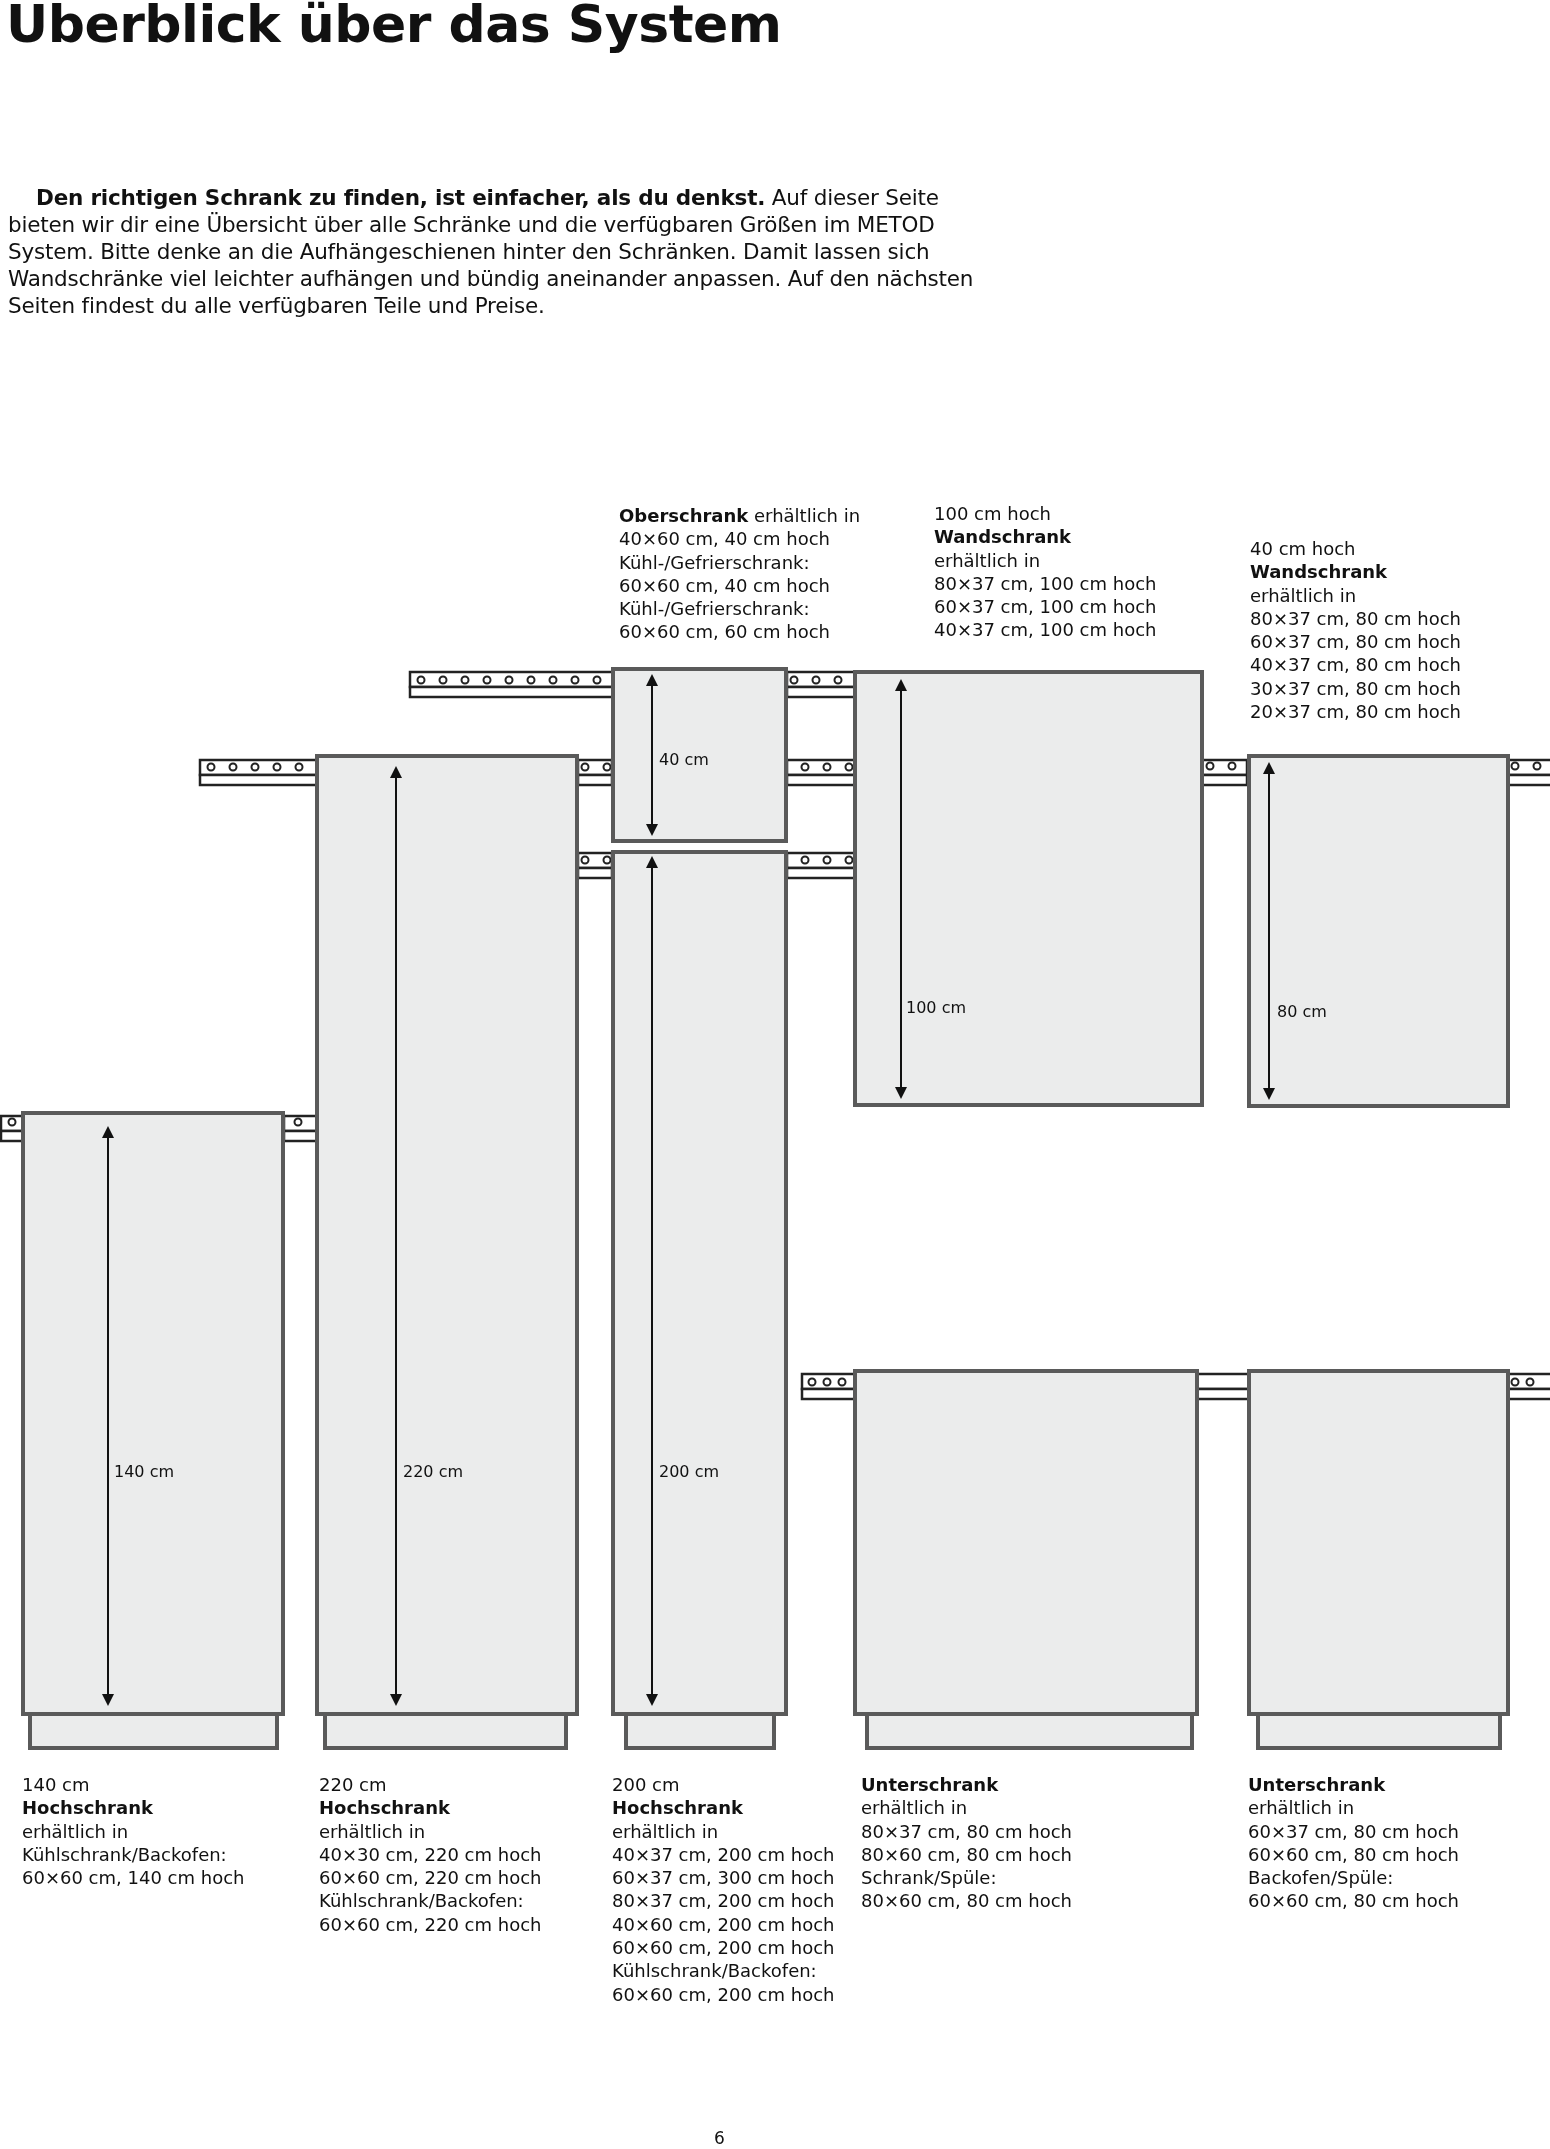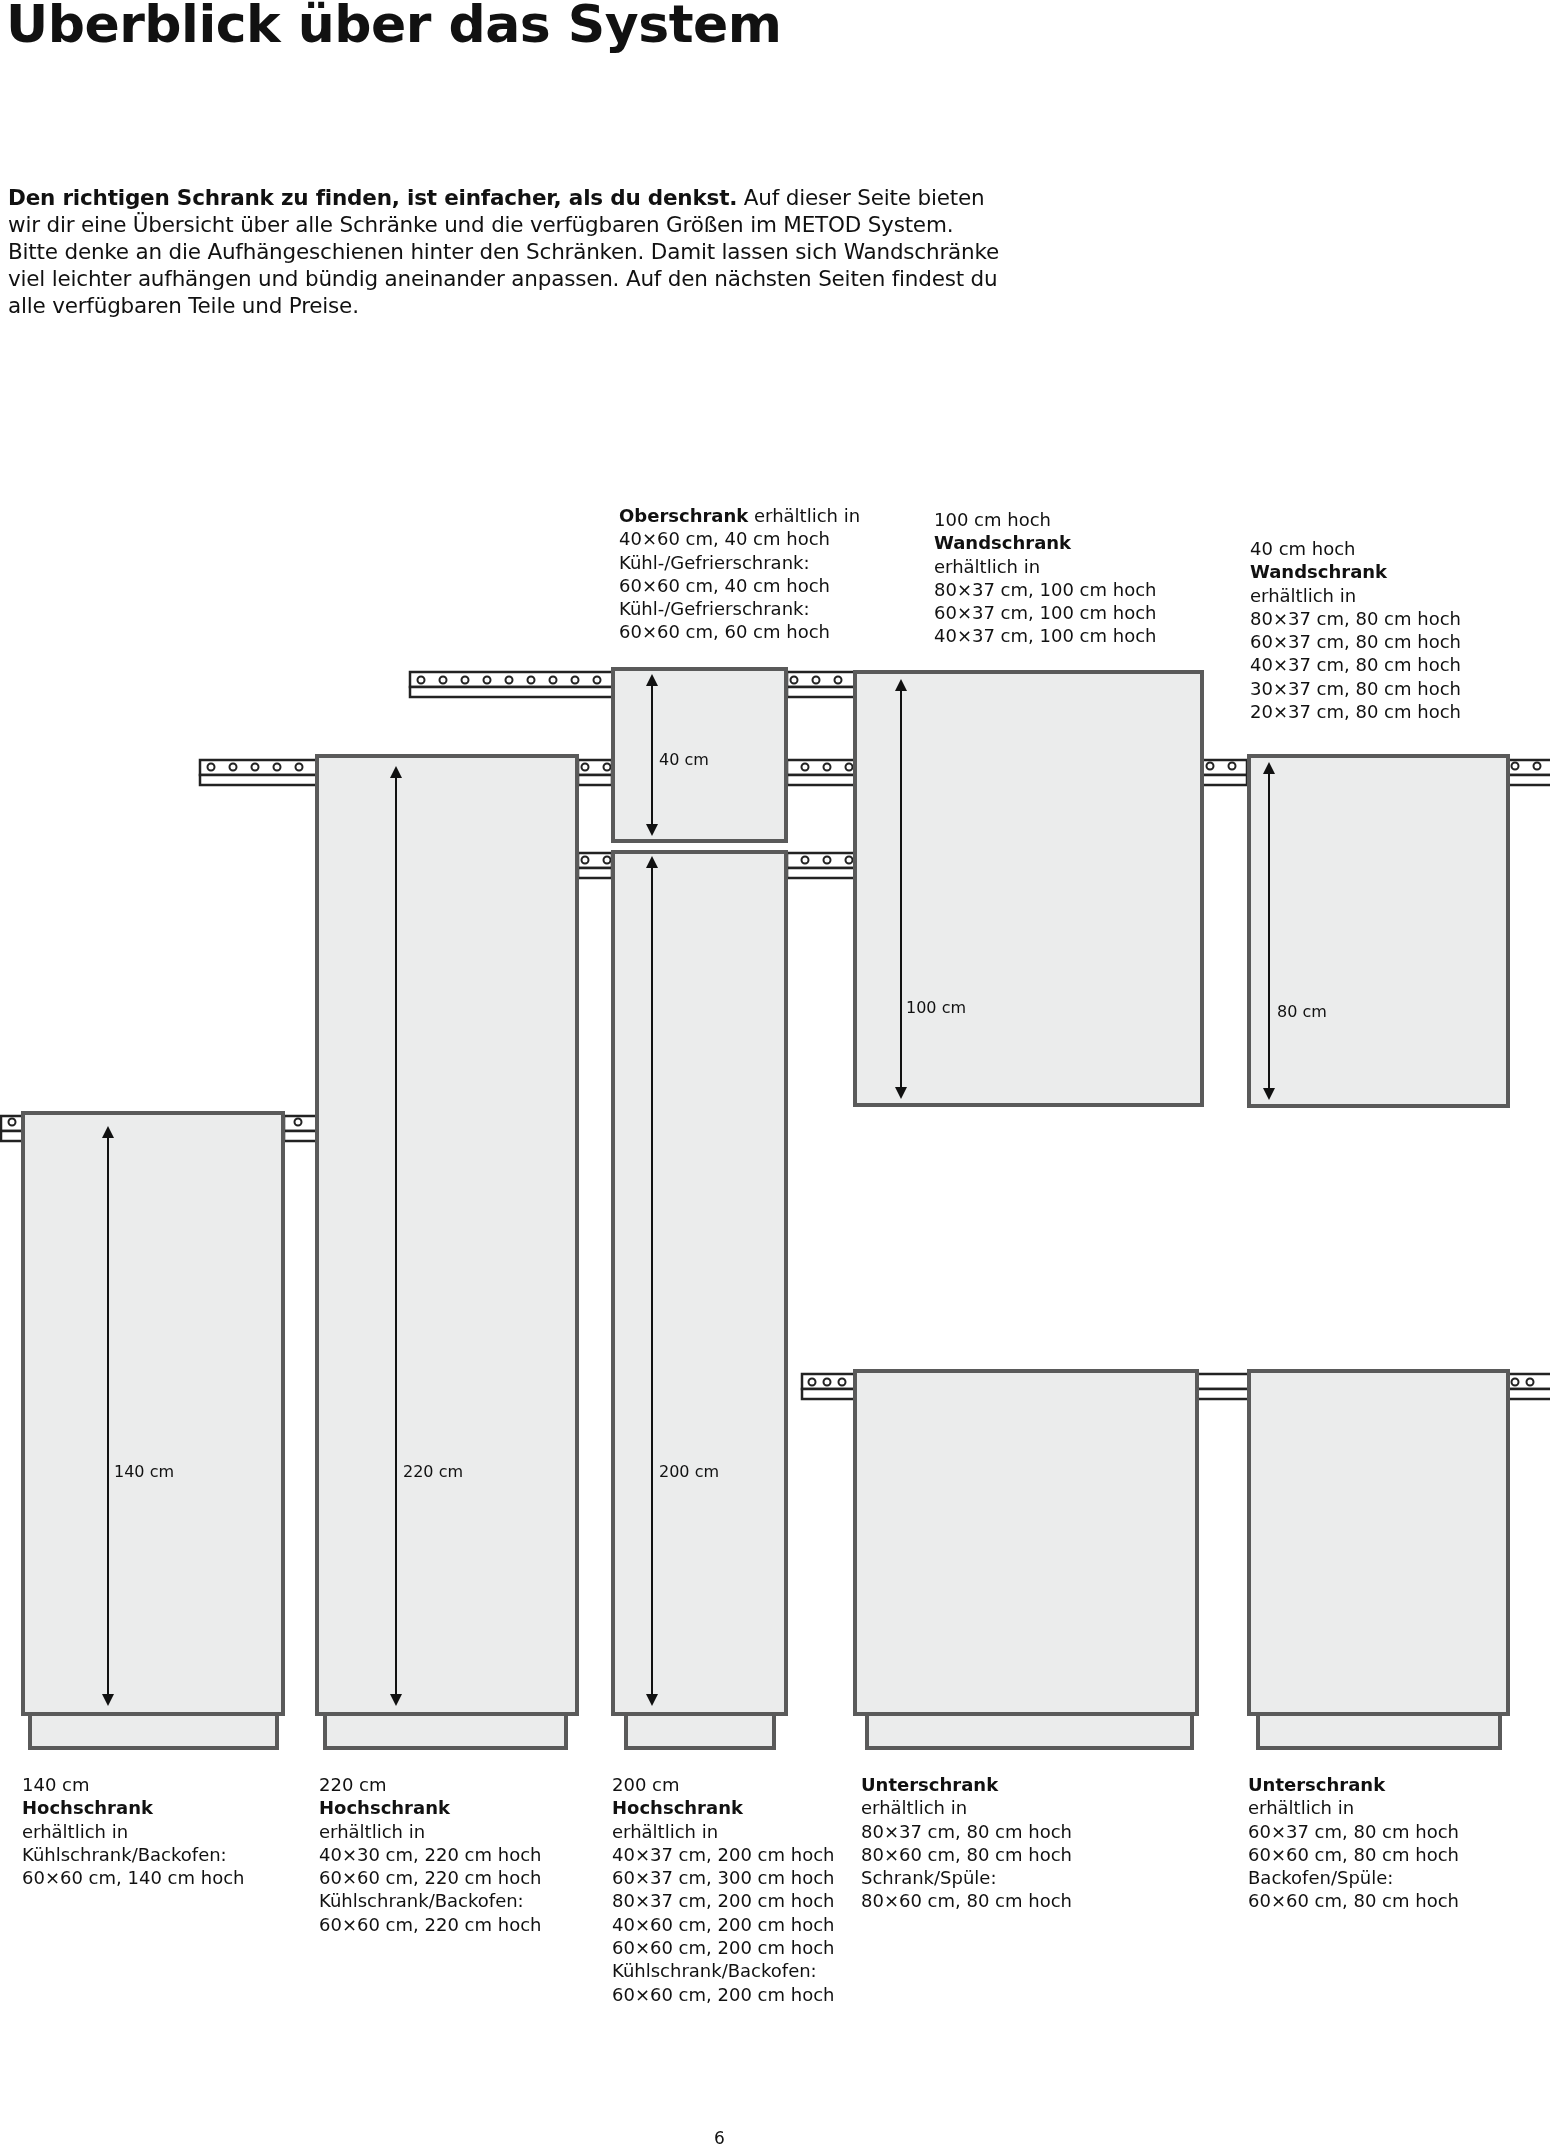--- a/index.html
+++ b/index.html
@@ -2,21 +2,21 @@
 <html><head>
 <meta charset="utf-8">
 <style>
   html, body { margin: 0; padding: 0; background: #ffffff; }
   body { width: 1550px; height: 2149px; position: relative; overflow: hidden;
          font-family: "DejaVu Sans", "Liberation Sans", sans-serif; color: #111111; }
   .title { position: absolute; left: 6px; top: -6px; margin: 0;
            font-size: 52px; font-weight: bold; letter-spacing: -0.5px; color: #111; }
   .intro { position: absolute; left: 8px; top: 184px; width: 1000px; margin: 0;
            font-size: 21.5px; line-height: 27px; letter-spacing: -0.2px; }
-  .intro b { font-weight: bold; }
+  .intro b { font-weight: bold; margin-left: 28px; }
   svg.diagram { position: absolute; left: 0; top: 0; }
   .cab { fill: #ebecec; stroke: #5a5a5a; stroke-width: 4; }
   .rail { fill: #ffffff; stroke: #222; stroke-width: 2.5; }
   .hole { fill: #ffffff; stroke: #222; stroke-width: 2; }
   .arrow { stroke: #111; stroke-width: 2; }
   .label { position: absolute; font-size: 18px; line-height: 23.3px; white-space: nowrap; }
   .label b { font-weight: bold; }
   .dim { position: absolute; font-size: 16px; white-space: nowrap; }
   .page-num { position: absolute; left: 714px; top: 2128px; font-size: 17px; }
 </style>
@@ -166,21 +166,21 @@
 
 <div class="label" style="left:619px; top:504px;">
   <div><b>Oberschrank</b><span> erhältlich in</span></div>
   <div>40×60 cm, 40 cm hoch</div>
   <div>Kühl-/Gefrierschrank:</div>
   <div>60×60 cm, 40 cm hoch</div>
   <div>Kühl-/Gefrierschrank:</div>
   <div>60×60 cm, 60 cm hoch</div>
 </div>
 
-<div class="label" style="left:934px; top:502px;margin-top:6px;">
+<div class="label" style="left:934px; top:502px;">
   <div>100 cm hoch</div>
   <div><b>Wandschrank</b></div>
   <div>erhältlich in</div>
   <div>80×37 cm, 100 cm hoch</div>
   <div>60×37 cm, 100 cm hoch</div>
   <div>40×37 cm, 100 cm hoch</div>
 </div>
 
 <div class="label" style="left:1250px; top:537px;">
   <div>40 cm hoch</div>

